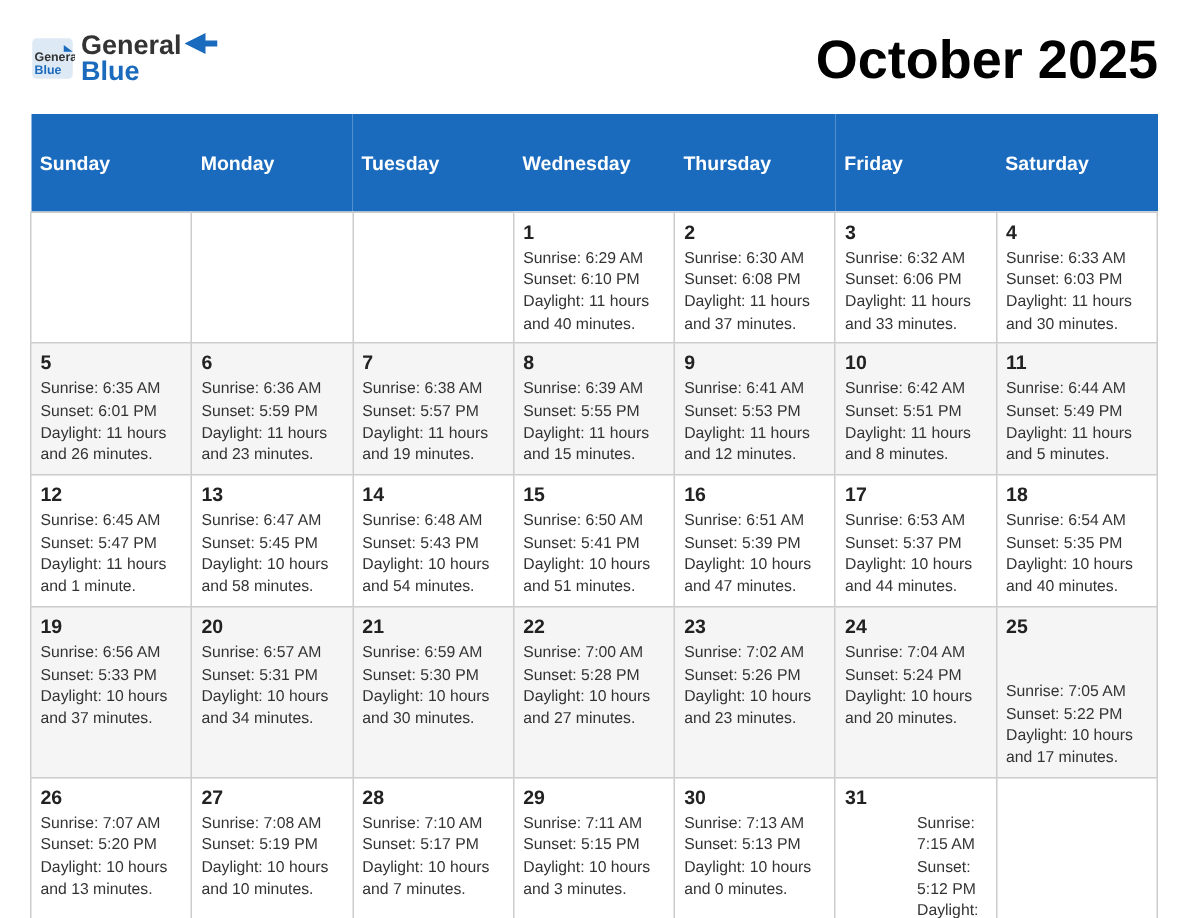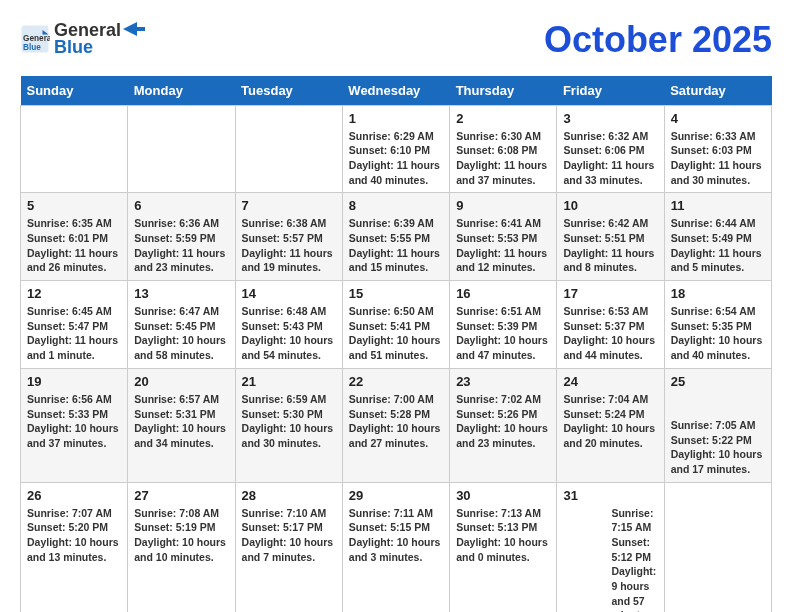--- a/index.html
+++ b/index.html
@@ -24,37 +24,37 @@
       width: 30px;
       height: 30px;
       margin-right: 4px;
     }
     .title-area {
       text-align: right;
     }
     .month-title {
       font-size: 36px;
       font-weight: bold;
-      color: #1d4ed8;
+      color: #000000;
       line-height: 1.1;
       margin-left: 16px;
     }
     .subtitle {
       font-size: 16px;
       color: #555;
     }
     table {
       width: 100%;
       border-collapse: collapse;
       font-size: 11px;
     }
     thead tr th {
       background-color: #1a6bbd;
       color: #fff;
-      padding: 7px 6px;
+      padding: 25px 6px;
       text-align: left;
       font-size: 13px;
       font-weight: bold;
     }
     tbody tr td {
       border: 1px solid #ccc;
       vertical-align: top;
       padding: 5px 6px;
       width: 14.28%;
       min-height: 80px;
@@ -66,21 +66,20 @@
     .day-number {
       font-size: 13px;
       font-weight: bold;
       margin-bottom: 3px;
       color: #222;
     }
     .day-info {
       font-size: 10.5px;
       line-height: 1.4;
       color: #333;
-      font-weight: bold;
     }
     tbody tr:nth-child(even) td {
       background-color: #f5f5f5;
     }
     tbody tr:nth-child(odd) td {
       background-color: #ffffff;
     }
     tbody tr td.empty {
       background-color: inherit;
     }

